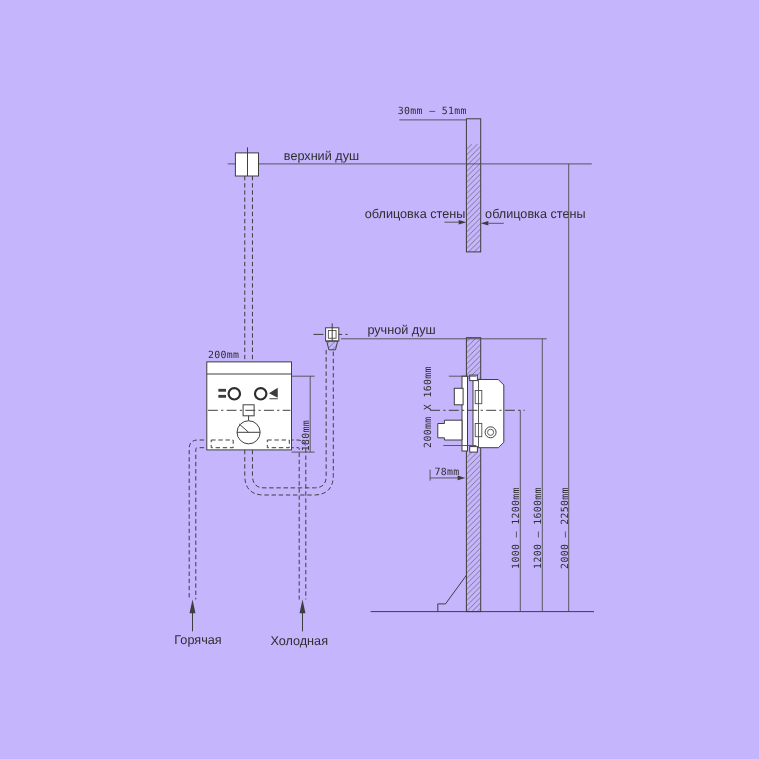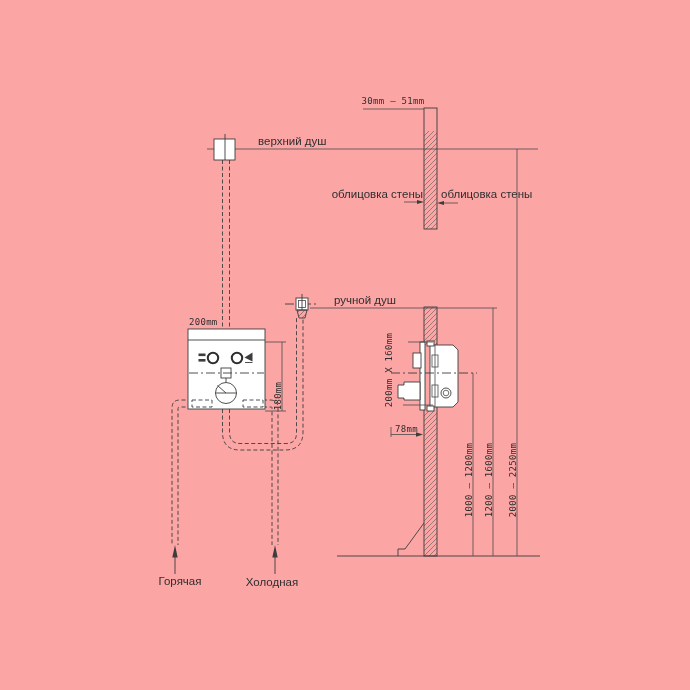--- a/index.html
+++ b/index.html
@@ -1,16 +1,16 @@
 <!DOCTYPE html>
 <html><head>
 <meta charset="utf-8">
 <style>
   html,body{margin:0;padding:0;background:#fff;}
-  .canvas{position:relative;width:690px;height:690px;background:#fca5a5;overflow:hidden;
+  .canvas{position:relative;width:690px;height:690px;background:#c4b5fd;overflow:hidden;
           font-family:"Liberation Sans", sans-serif;}
   svg{display:block;}
   text{fill:#2e2e2e;}
   .cyr{font-family:"Liberation Sans", sans-serif;font-size:11.5px;}
   .dim{font-family:"DejaVu Sans Mono", monospace;font-size:9px;letter-spacing:0.3px;}
   .ln{stroke:#3d3d3d;stroke-width:0.9;fill:none;}
   .lnthin{stroke:#4a4a4a;stroke-width:0.8;fill:none;}
   .dash{stroke:#3d3d3d;stroke-width:0.9;fill:none;stroke-dasharray:4 2.5;}
   .dashdot{stroke:#3d3d3d;stroke-width:0.9;fill:none;stroke-dasharray:9 3 2 3;}
   .fillc{fill:#3d3d3d;stroke:none;}

